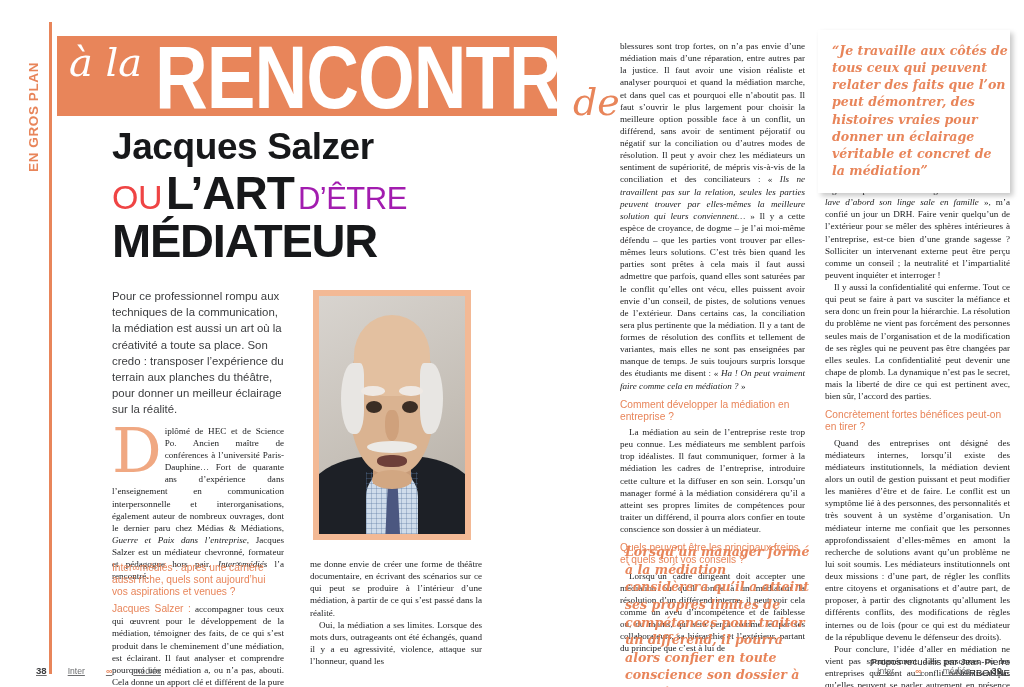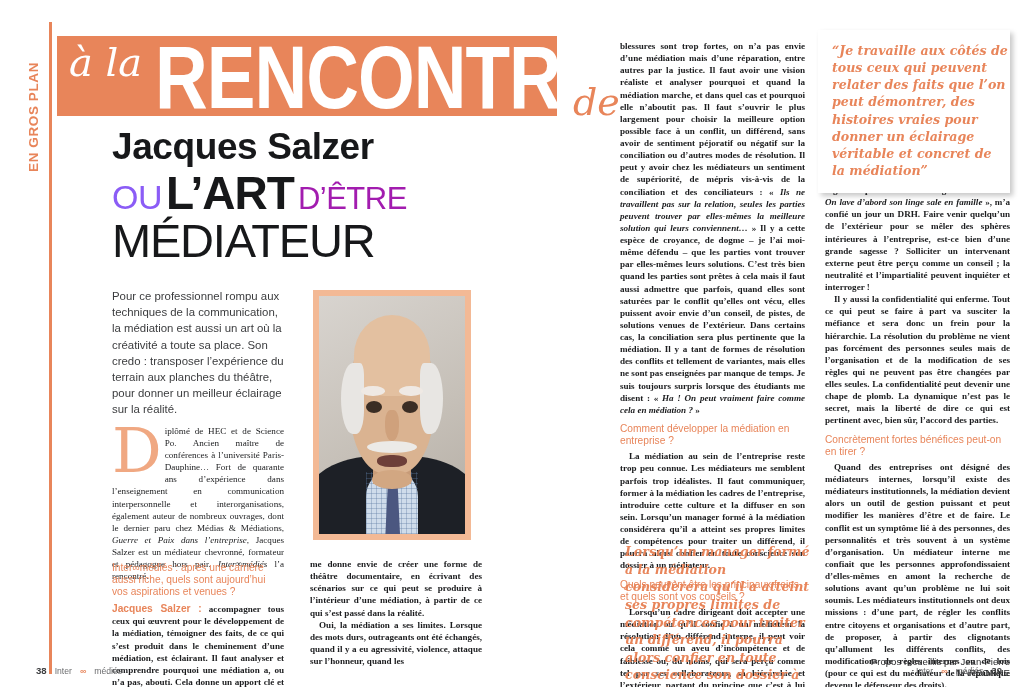--- a/index.html
+++ b/index.html
@@ -44,46 +44,46 @@
     font-family:"DejaVu Serif",serif;font-style:italic;font-size:38px;color:#E8855A;
   }
 
   
   .headline{position:absolute;left:112px;top:128px;width:470px;}
   .hl-name{
     font-family:"Liberation Sans",sans-serif;font-weight:bold;
     font-size:37px;color:#17181a;line-height:1.02;letter-spacing:-.4px;
   }
   .hl-row2{margin-top:4px;line-height:1;white-space:nowrap;}
-  .hl-ou{font-family:"Liberation Sans",sans-serif;font-size:34px;color:#8b5cf6;letter-spacing:-.5px;}
+  .hl-ou{font-family:"Liberation Sans",sans-serif;font-size:34px;color:#ef4444;letter-spacing:-.5px;}
   .hl-art{font-family:"Liberation Sans",sans-serif;font-weight:bold;font-size:46px;color:#17181a;letter-spacing:-1px;}
   .hl-detre{font-family:"Liberation Sans",sans-serif;font-size:31px;color:#a21caf;letter-spacing:-.5px;}
   .hl-med{
-    font-family:"Liberation Sans",sans-serif;font-weight:normal;
+    font-family:"Liberation Sans",sans-serif;font-weight:bold;
     font-size:47px;color:#17181a;line-height:1.02;letter-spacing:-1.2px;margin-top:1px;
   }
 
   
   .standfirst{
     position:absolute;left:112px;top:288px;width:172px;
     font-family:"Liberation Sans",sans-serif;font-size:11.4px;line-height:1.42;color:#3b3c3e;
   }
 
   
   .dropwrap{position:absolute;left:112px;top:425px;width:172px;}
   .dropcap{
     float:left;font-family:"DejaVu Serif",serif;font-size:62px;line-height:.78;
     color:#F0A882;margin:2px 3px 0 0;font-weight:normal;
   }
   .bio{font-size:9.1px;line-height:1.33;text-align:justify;color:#1b1c1e;}
   .bio i{font-style:italic;}
 
   
   .col{position:absolute;font-size:9.1px;line-height:1.335;text-align:justify;color:#1b1c1e;}
-  .col p{margin:0 0 0 0;text-indent:9px;font-weight:bold;}
+  .col p{margin:0 0 0 0;text-indent:9px;}
   .col p.noind{text-indent:0;}
   .col i{font-style:italic;}
   .q{
     font-family:"Liberation Sans",sans-serif;font-weight:normal;
     font-size:10.2px;line-height:1.2;color:#E8855A;text-align:left;
     margin:7px 0 3px 0;text-indent:0;
   }
   .q.first{margin-top:0;}
   .speaker{font-family:"Liberation Sans",sans-serif;color:#E8855A;font-size:10.2px;}
 
@@ -139,21 +139,21 @@
     font-family:"DejaVu Serif",serif;font-style:italic;font-weight:bold;
     font-size:12.6px;line-height:1.4;color:#E8855A;
   }
   .byline{
     position:absolute;left:825px;top:656px;width:185px;text-align:right;
     font-family:"Liberation Sans",sans-serif;font-size:9.6px;color:#2b2c2e;
   }
 
   
   .footer{position:absolute;bottom:11px;font-family:"Liberation Sans",sans-serif;
-          font-size:8.6px;color:#6b6c6e;display:flex;align-items:center;gap:8px;}
+          font-size:8.6px;color:#6b6c6e;display:flex;align-items:center;gap:21px;text-decoration:underline;}
   .f-left{left:36px;}
   .f-right{right:22px;}
   .pno{font-weight:bold;font-size:9.6px;color:#3b3c3e;}
   .inf{color:#E8855A;font-weight:bold;font-size:9px;}
 </style>
 </head>
 <body>
 
 <div class="spread">
 

